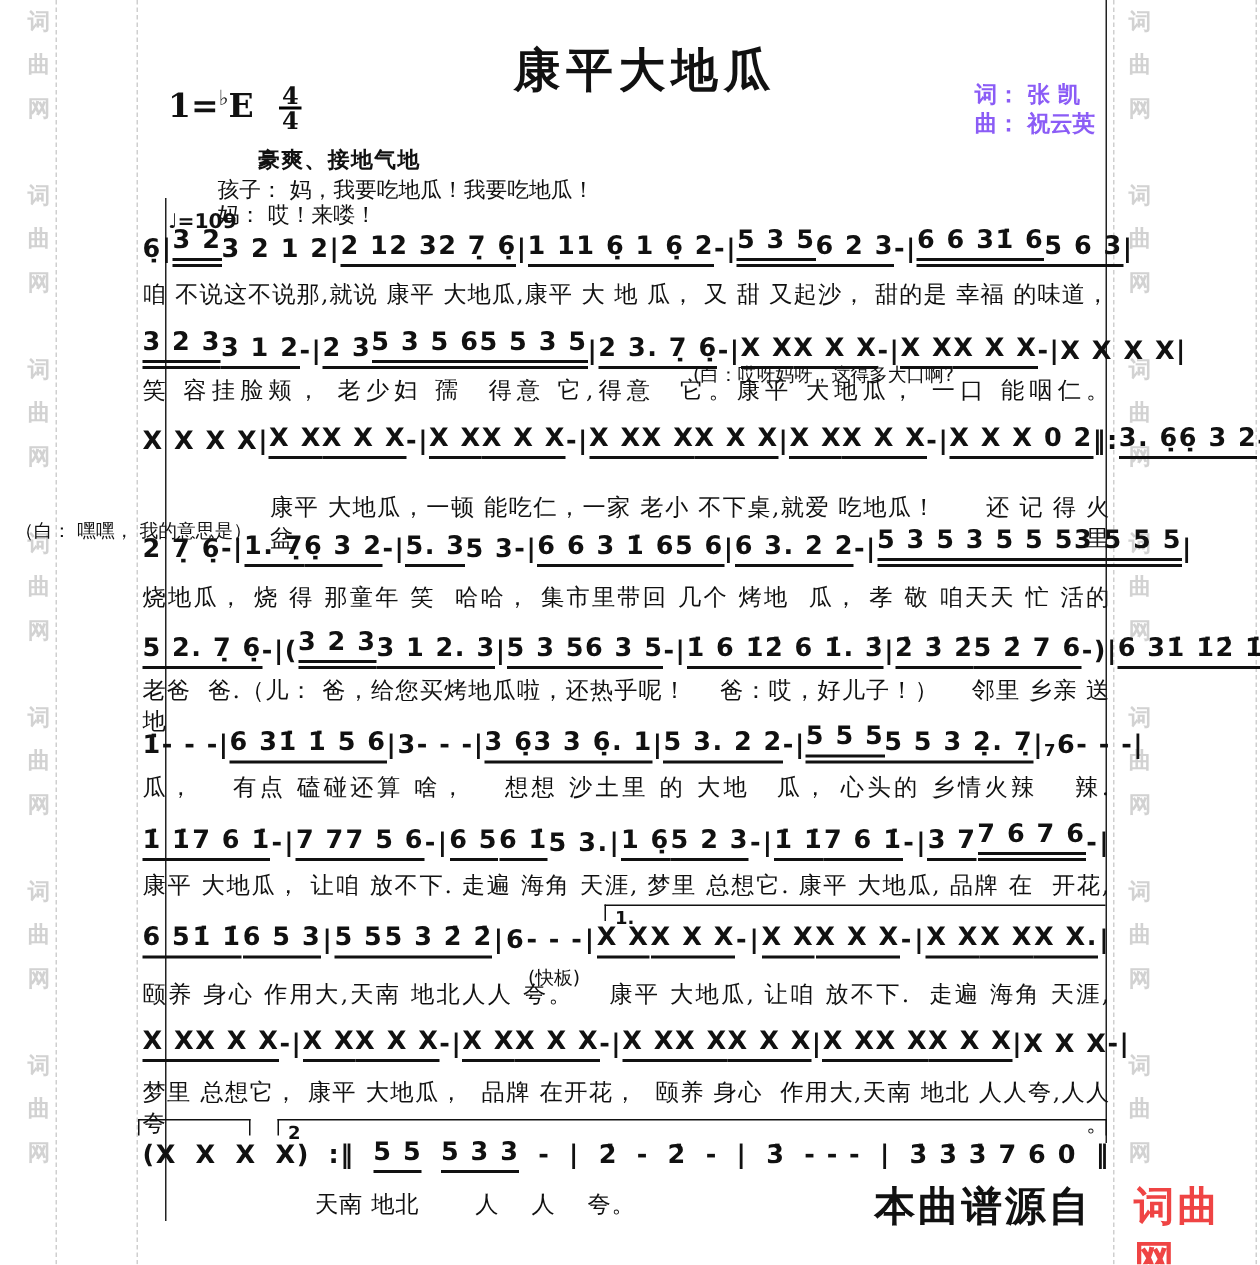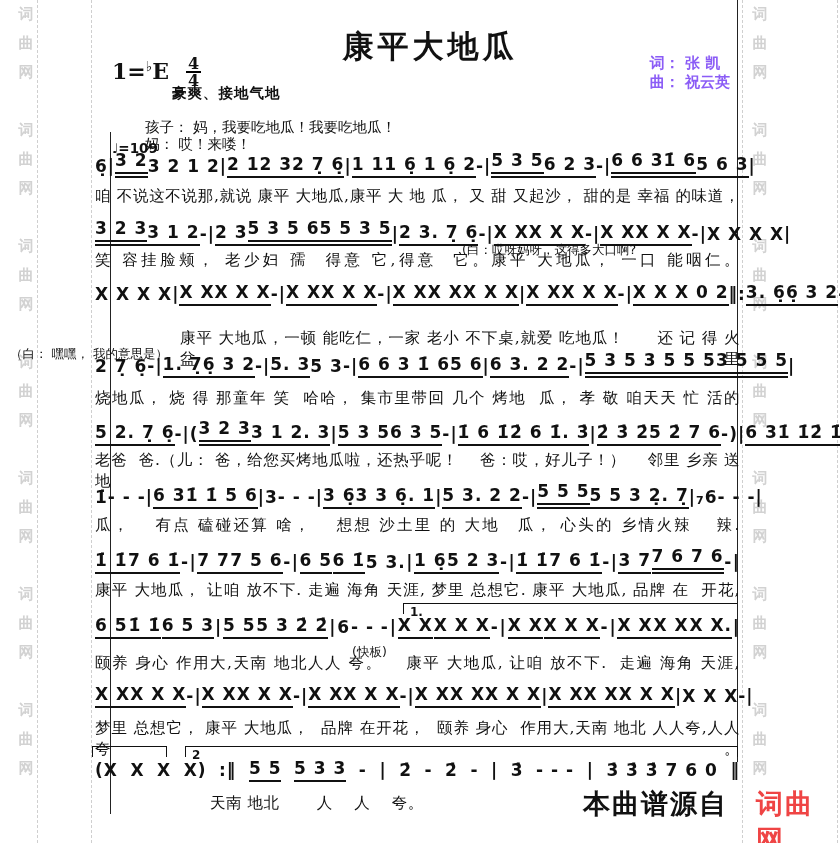--- a/index.html
+++ b/index.html
@@ -15,21 +15,21 @@
          font-family:"DejaVu Serif","Liberation Serif",serif;font-weight:bold;font-size:31px;letter-spacing:4px;}
   .site-wm{position:absolute;right:14px;top:24px;font-size:16px;font-weight:bold;}
   .credits{position:absolute;right:110px;top:54px;text-align:left;font-weight:bold;font-size:15px;line-height:19px;white-space:pre-line;}
   .keysig{position:absolute;left:112px;top:58px;font-weight:bold;font-size:22px;
           font-family:"DejaVu Serif","Liberation Serif",serif;}
   .keysig sup{font-size:14px;}
   .timesig{position:absolute;left:186px;top:56px;display:inline-block;text-align:center;
            font-weight:bold;font-size:16px;line-height:15px;font-family:"DejaVu Serif","Liberation Serif",serif;}
   .timesig .top{border-bottom:2px solid #000;padding:0 2px;display:block;}
   .tempo{position:absolute;left:112px;top:98px;font-weight:bold;font-size:13.5px;margin-top:42px;}
-  .mood{position:absolute;left:172px;top:84px;font-weight:bold;font-size:14.5px;letter-spacing:1px;}
+  .mood{position:absolute;left:172px;top:97px;font-weight:bold;font-size:14.5px;letter-spacing:1px;}
   .dialog{position:absolute;left:145px;top:119px;font-size:14.5px;line-height:17px;white-space:pre-line;}
   
   .notation{position:absolute;left:95px;width:645px;display:flex;justify-content:space-between;
             align-items:flex-end;font-weight:bold;font-size:17px;letter-spacing:1px;white-space:nowrap;}
   .tok{display:inline-block;padding-bottom:2px;}
   .u1{border-bottom:2px solid #111;}
   .u2{border-bottom:6px double #111;}
   .bar{padding-bottom:2px;}
   .grace{font-size:11px;vertical-align:super;}
   .lyrics{position:absolute;left:95px;width:645px;font-size:15.5px;letter-spacing:0.5px;

